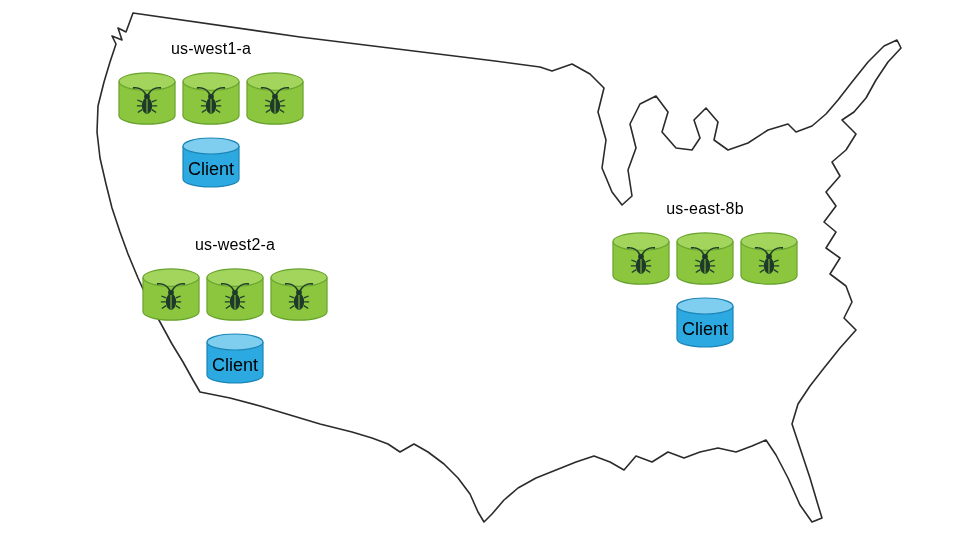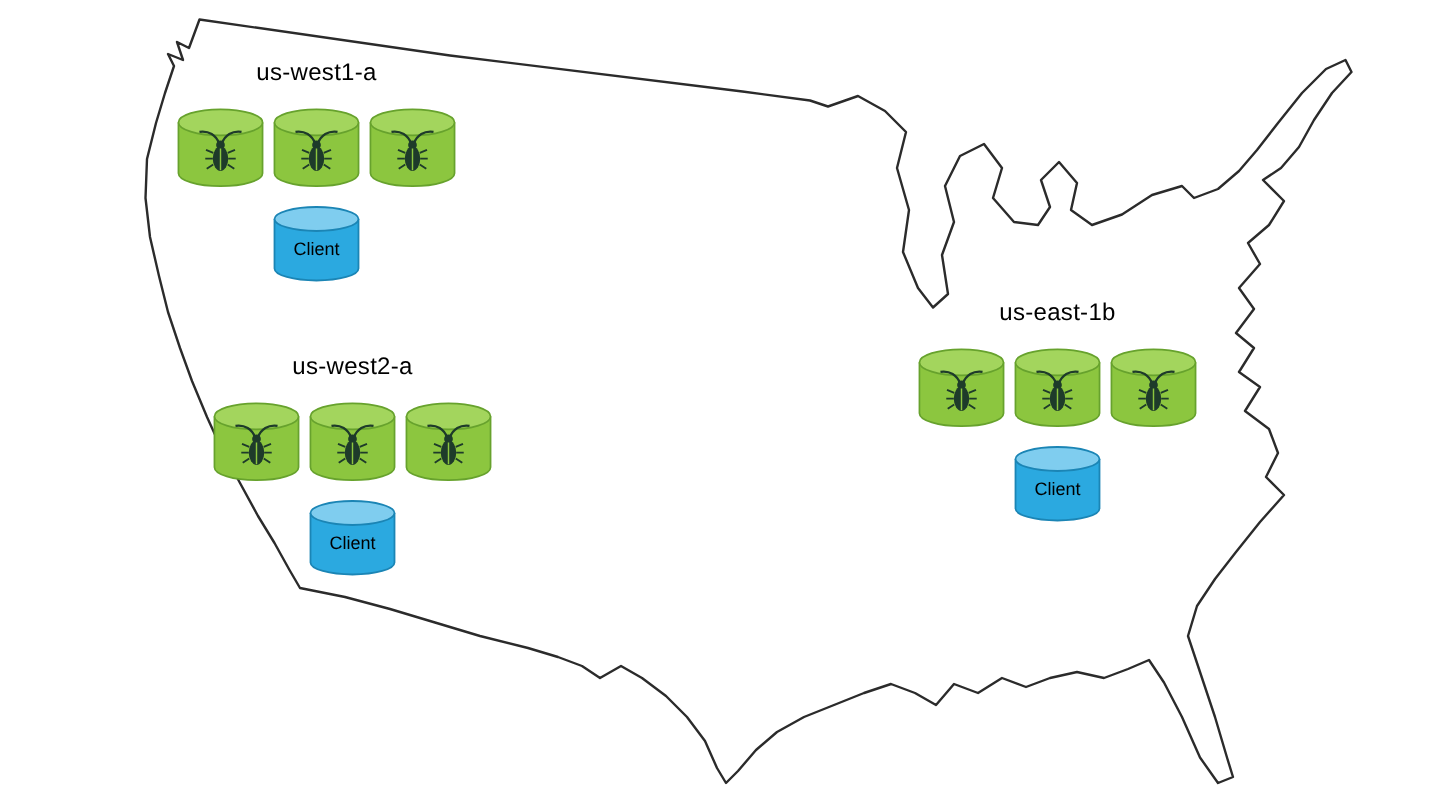--- a/index.html
+++ b/index.html
@@ -29,21 +29,21 @@
     margin-bottom:13px;
     letter-spacing:.2px;
   }
   .nodes-row { display:flex; gap:6px; }
   .node-svg { width:58px; height:56px; display:block; }
   .client { position:relative; width:58px; height:52px; margin-top:10px; }
   .client-svg { width:58px; height:52px; display:block; }
   .client-label {
     position:absolute; left:0; right:0; top:22px;
     text-align:center;
-    font-size:12px;
+    font-size:18px;
     color: var(--label_color, #000);
   }
   
   .cyl-body   { fill:var(--node_fill,#8CC63F);   stroke:var(--node_stroke,#67A22D);   stroke-width:1.2; }
   .cyl-top    { fill:var(--node_top,#A3D55D);    stroke:var(--node_stroke,#67A22D);   stroke-width:1.2; }
   .client-body{ fill:var(--client_fill,#2BA9E0); stroke:var(--client_stroke,#1B85B5); stroke-width:1.2; }
   .client-top { fill:var(--client_top,#7FCDEF);  stroke:var(--client_stroke,#1B85B5); stroke-width:1.2; }
   .bug-stroke { stroke:var(--bug_color,#1E3B2A); fill:none; }
   .bug-fill   { fill:var(--bug_color,#1E3B2A); }
   .bug-stripe { stroke:var(--node_fill,#8CC63F); }
@@ -128,21 +128,21 @@
     </div>
     <div class="client">
       <svg class="client-svg" viewBox="0 0 58 52">
           <use href="#client-cyl"></use>
         </svg>
       <div class="client-label">Client</div>
     </div>
   </div>
 
   <div class="region region-east1">
-    <div class="region-label">us-east-1b</div>
+    <div class="region-label">us-east-8b</div>
     <div class="nodes-row">
       <svg class="node-svg" viewBox="0 0 60 56">
           <use href="#node-cyl"></use>
         </svg>
       <svg class="node-svg" viewBox="0 0 60 56">
           <use href="#node-cyl"></use>
         </svg>
       <svg class="node-svg" viewBox="0 0 60 56">
           <use href="#node-cyl"></use>
         </svg>

